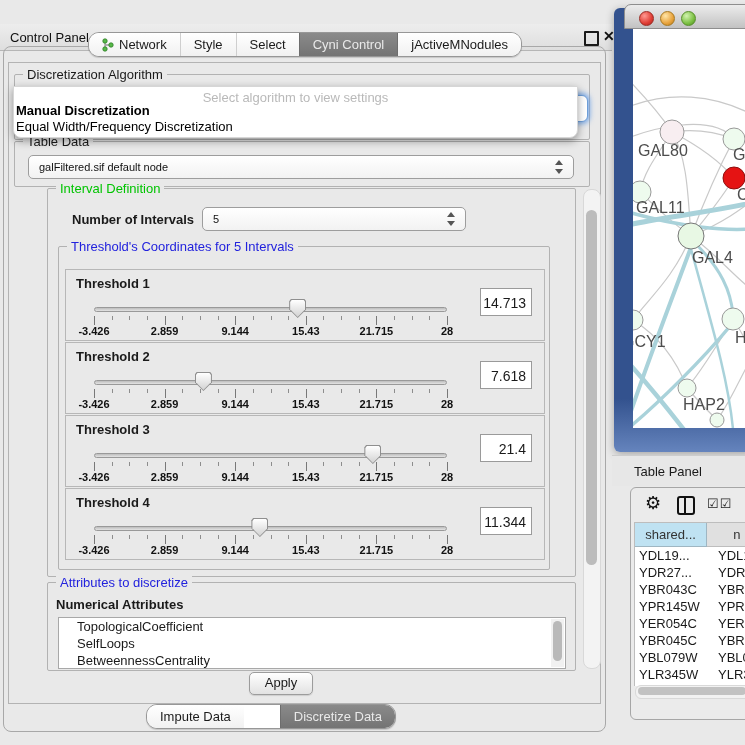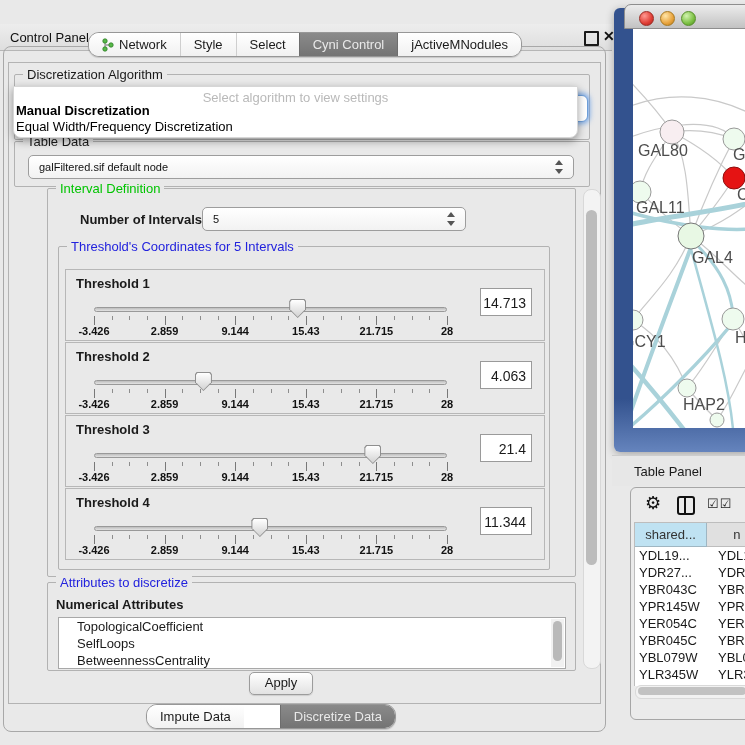--- a/index.html
+++ b/index.html
@@ -174,21 +174,21 @@
       <span class="group-label">Table Data</span>
       <div class="combo" style="left:13px;top:13px;width:546px;">
         <span class="val">galFiltered.sif default node</span>
         <span class="stepper"></span>
       </div>
     </div>
 
     <div class="group" style="left:38px;top:125px;width:527px;height:387px;">
       <span class="group-label lbl-green">Interval Definition</span>
 
-      <div class="abs" style="left:32px;top:23px;font-weight:bold;">Number of Intervals</div>
+      <div class="abs" style="left:24px;top:23px;font-weight:bold;">Number of Intervals</div>
       <div class="combo" style="left:154px;top:18px;width:264px;">
         <span class="val">5</span>
         <span class="stepper"></span>
       </div>
 
       <div class="group" style="left:10px;top:57px;width:490px;height:322px;">
         <span class="group-label lbl-blue">Threshold's Coordinates for 5 Intervals</span>
 
         <div class="threshold-box" style="top:22px;">
           <div class="t-label">Threshold 1</div>
@@ -260,21 +260,21 @@
               </div>
             <div class="tick-labels">
                 <span class="tick-label" style="left: 0%;">-3.426</span>
                 <span class="tick-label" style="left: 20%;">2.859</span>
                 <span class="tick-label" style="left: 40%;">9.144</span>
                 <span class="tick-label" style="left: 60%;">15.43</span>
                 <span class="tick-label" style="left: 80%;">21.715</span>
                 <span class="tick-label" style="left: 100%;">28</span>
               </div>
           </div>
-          <div class="value-box">4.063</div>
+          <div class="value-box">7.618</div>
         </div>
 
         <div class="threshold-box" style="top:168px;">
           <div class="t-label">Threshold 3</div>
           <div class="rail">
             <div class="track"></div>
             <div class="handle" style="left: 79%;"></div>
             <div class="ticks">
                 <span class="tick major" style="left: 0%;"></span>
                 <span class="tick minor" style="left: 5%;"></span>

